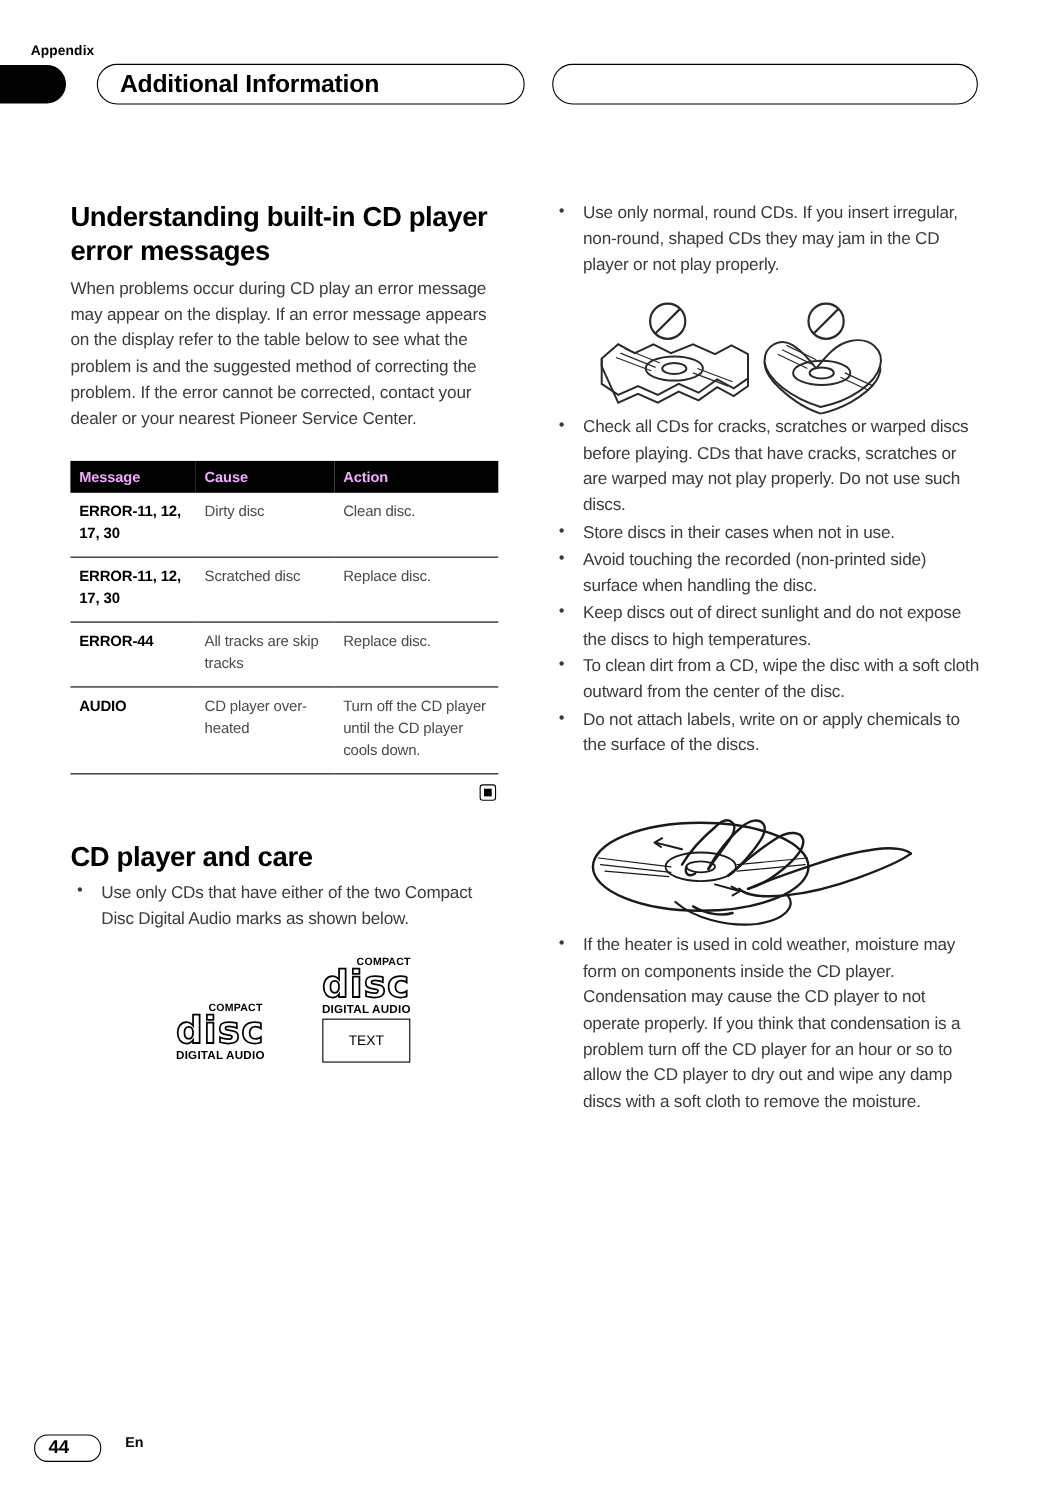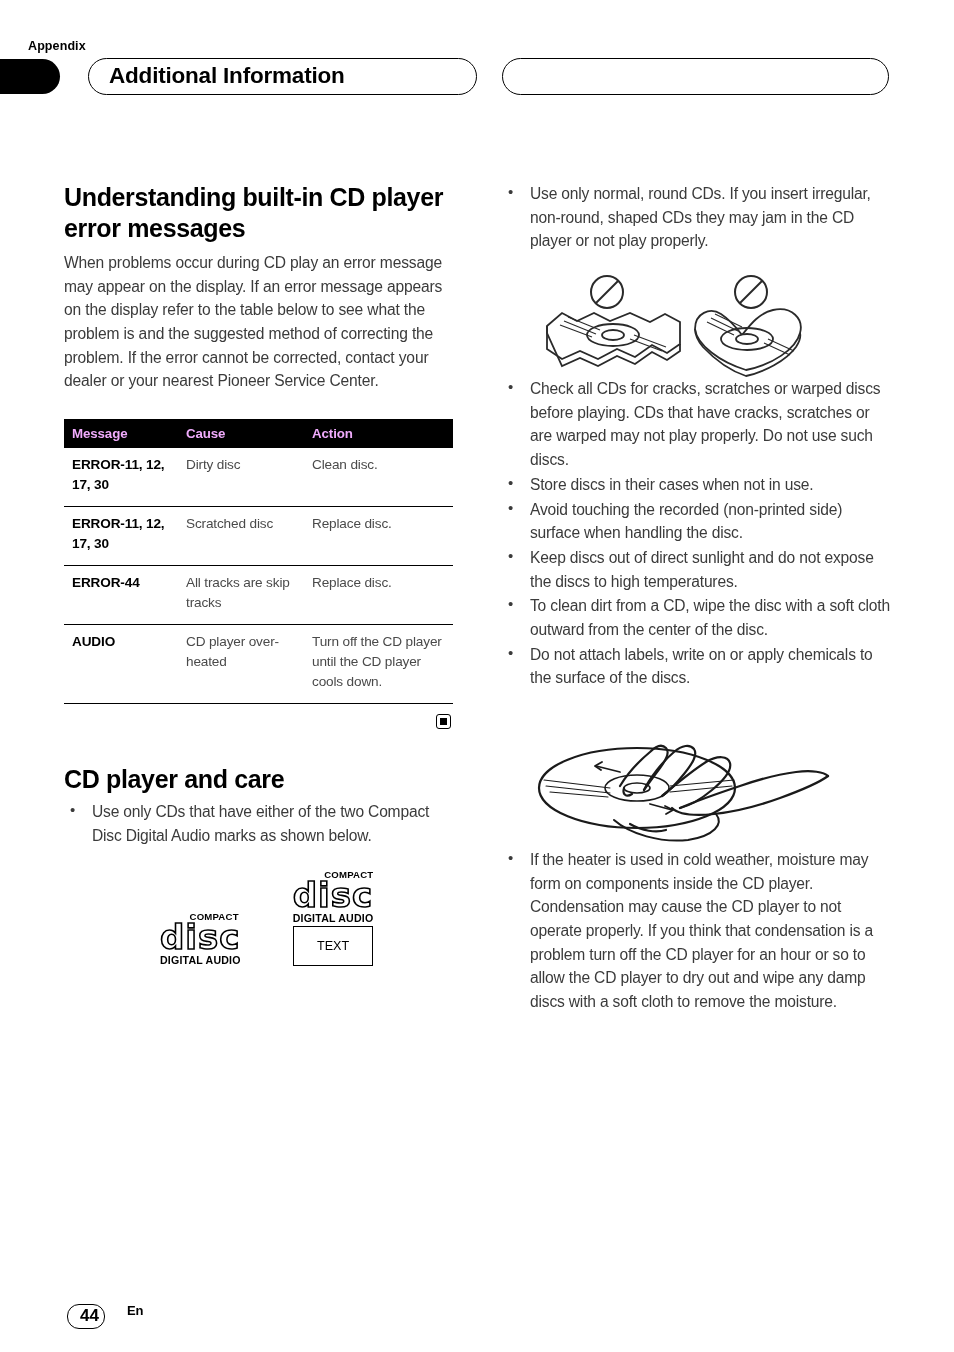--- a/index.html
+++ b/index.html
@@ -138,24 +138,23 @@
   .logo1 .lg-compact { padding-right: 2px; }
 
   
   .illus-shapes { margin-top: 16px; height: 108px; position: relative; }
   .illus-wipe { margin-top: 10px; height: 148px; position: relative; }
 
   
   .footer { position: absolute; left: 31px; bottom: 22px; display: flex; align-items: center; }
   .pagenum {
     border: 1.6px solid #000; border-radius: 12px;
-    padding: 2px 5px 3px 12px;
+    padding: 2px 28px 3px 12px;
     font-size: 17px; font-weight: bold;
     line-height: 1.1;
-    margin-left: 36px;
   }
   .lang { margin-left: 22px; font-size: 13px; font-weight: bold; align-self: flex-end; margin-bottom: 12px; }
 </style>
 </head>
 <body>
 
 <div class="page">
 
   <div class="appendix-label">Appendix</div>
   <div class="black-tab"></div>

